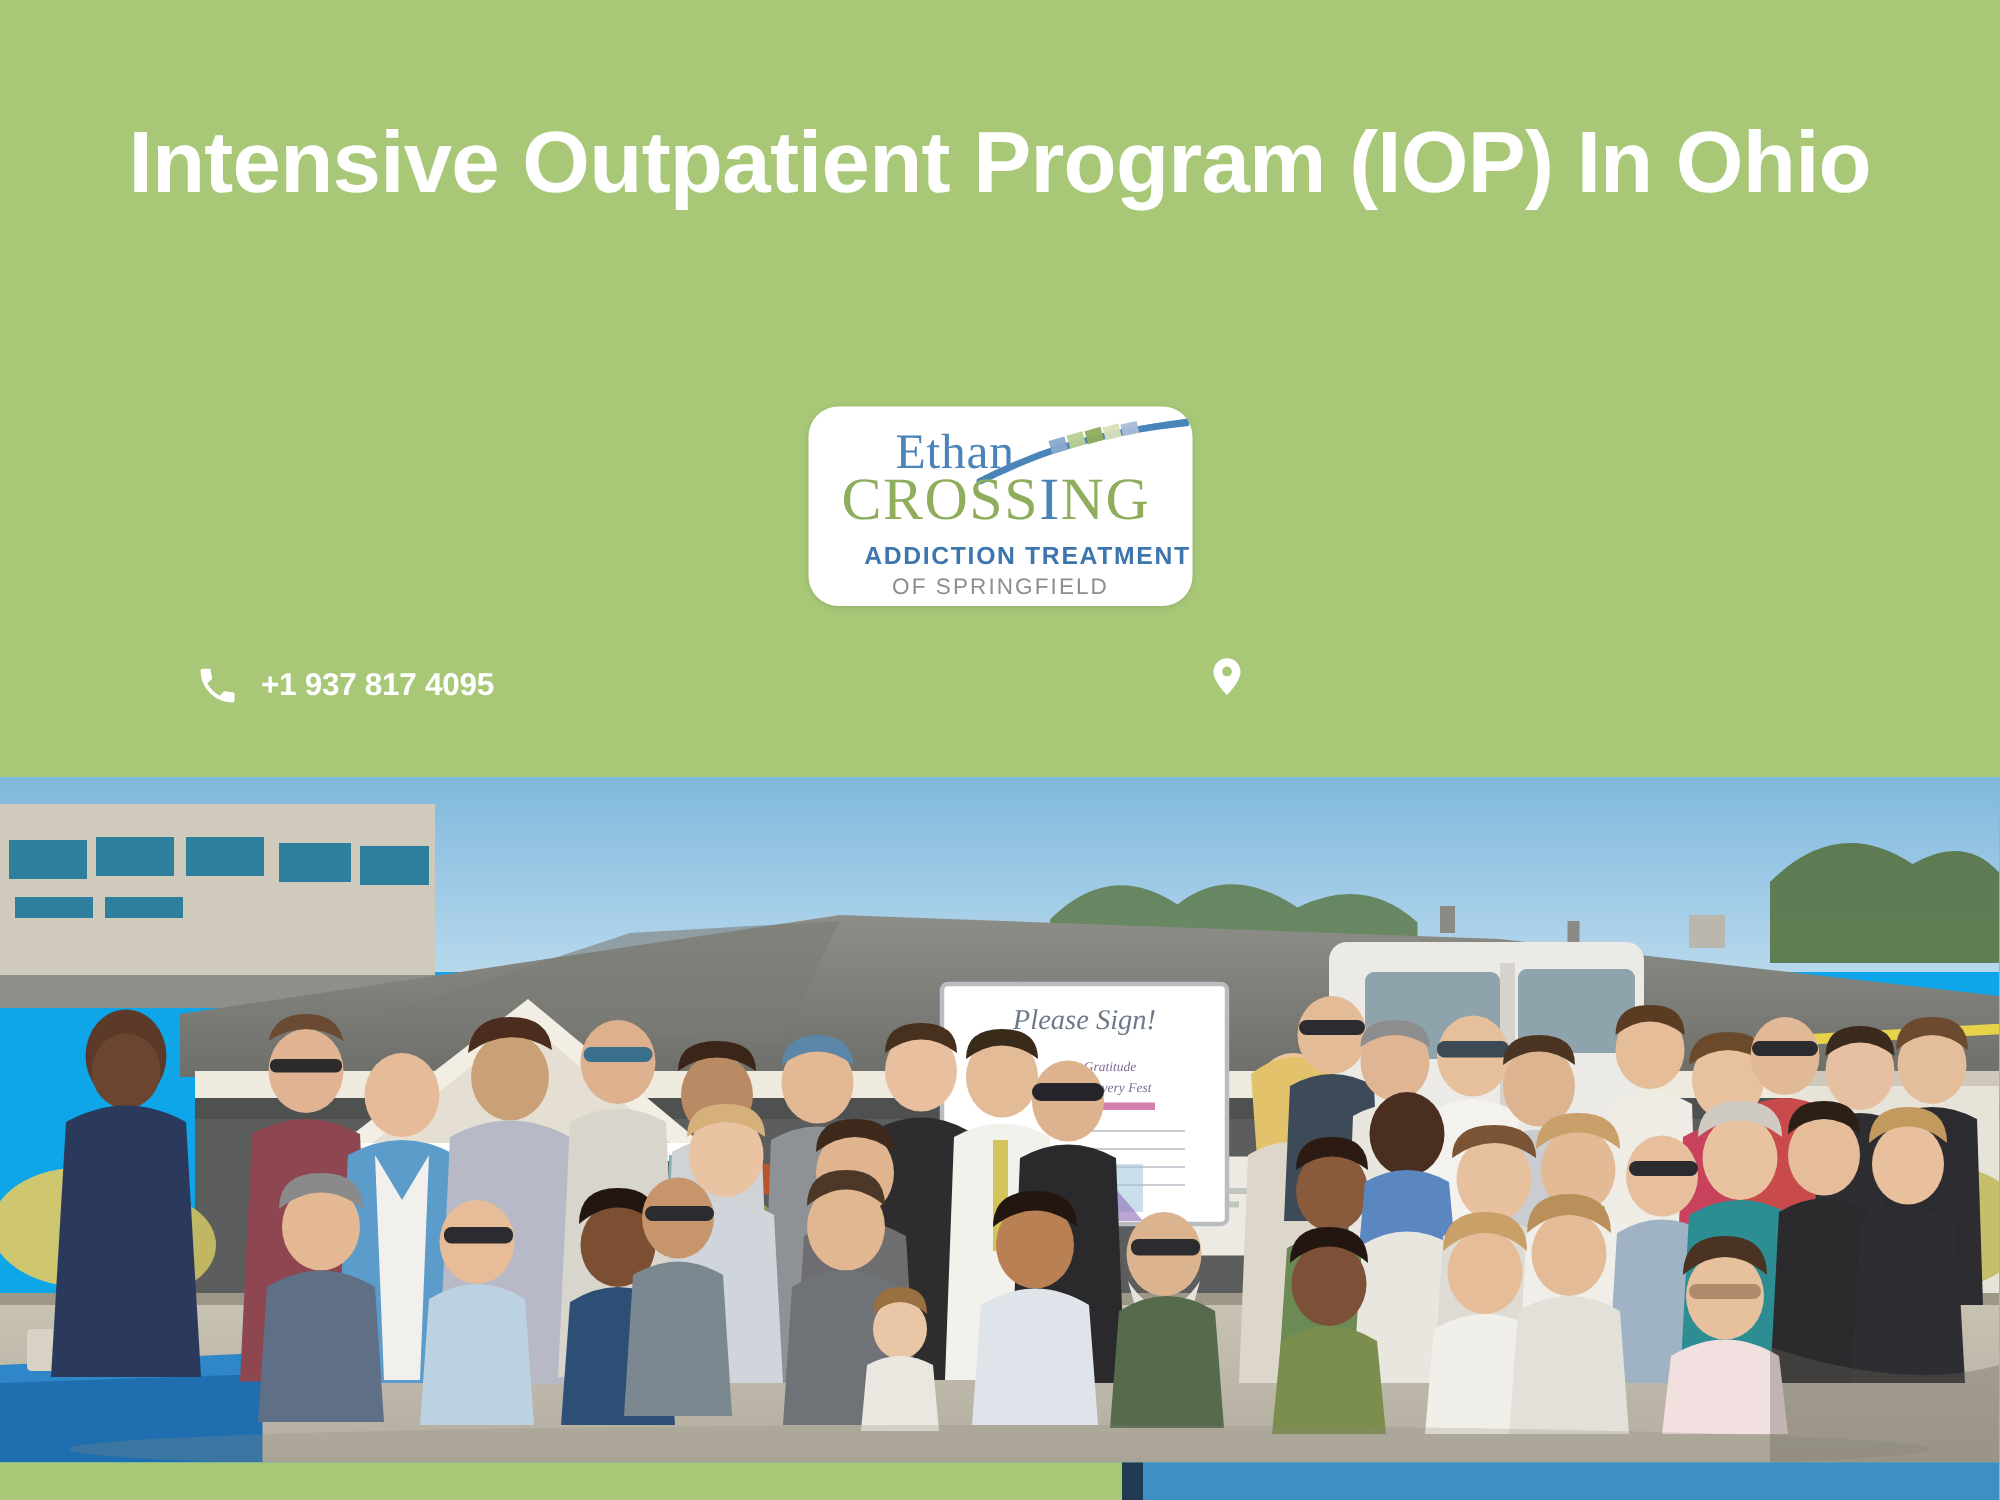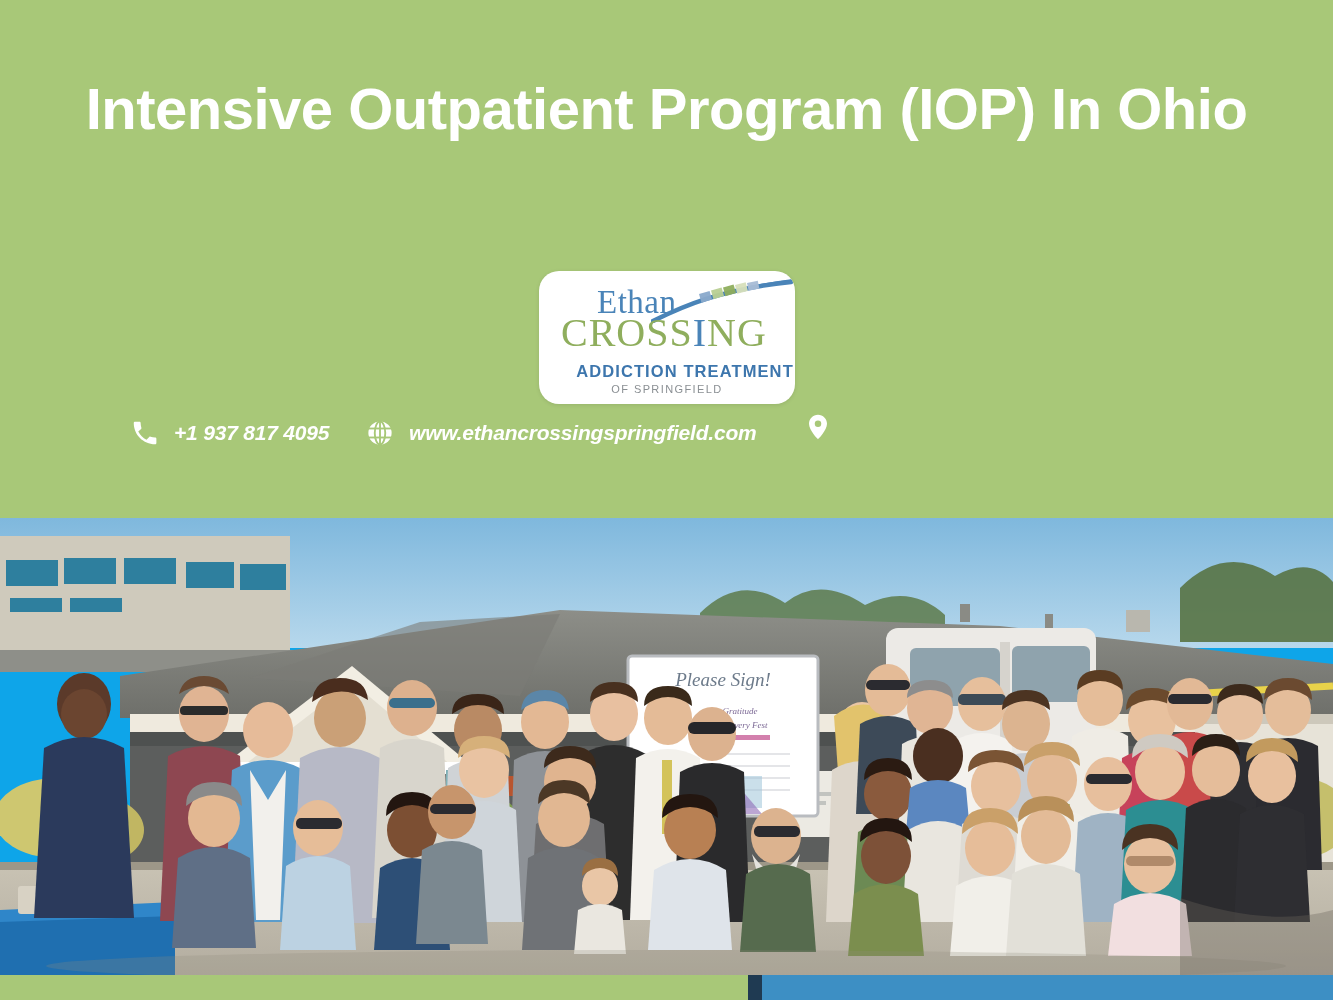--- a/index.html
+++ b/index.html
@@ -68,29 +68,29 @@
     text-align:center;
     font-size:16.5px;
     font-weight:bold;
     color:#3d76ad;
     letter-spacing:1.1px;
     padding-left:36px;
   }
   .logo-spring {
     position:absolute; left:0; top:112px; width:256px;
     text-align:center;
-    font-size:11px;
+    font-size:15px;
     color:#8a8f93;
     letter-spacing:1.4px;
   }
 
   
   .contact-row {
-    position:absolute; left:0; top:404px;
-    width:1333px; height:70px;font-style:italic;
+    position:absolute; left:0; top:428px;
+    width:1333px; height:70px;
   }
   .contact-item {
     position:absolute;
     display:flex;
     align-items:center;
     color:#ffffff;
   }
   .contact-item .ico {
     flex:0 0 auto;
     display:flex; align-items:center; justify-content:center;
@@ -163,34 +163,20 @@
 
       <div class="contact-item" id="contact-phone">
         <span class="ico">
           <svg width="30" height="30" viewBox="0 0 24 24" fill="#ffffff">
             <path d="M6.6 10.8c1.5 2.9 3.7 5.1 6.6 6.6l2.2-2.2c.3-.3.7-.4 1-.2 1.2.4 2.4.6 3.7.6.6 0 1 .4 1 1V20c0 .6-.4 1-1 1C10.6 21 3 13.4 3 4c0-.6.4-1 1-1h3.5c.6 0 1 .4 1 1 0 1.3.2 2.5.6 3.7.1.3 0 .7-.2 1l-2.3 2.1z"></path>
           </svg>
         </span>
         <span class="txt">+1 937 817 4095</span>
       </div>
 
-      <div class="contact-item" id="contact-website">
-        <span class="ico">
-          <svg width="30" height="30" viewBox="0 0 24 24">
-            <circle cx="12" cy="12" r="9.3" fill="#ffffff"></circle>
-            <g stroke="#a8c878" stroke-width="1.5" fill="none">
-              <ellipse cx="12" cy="12" rx="4.2" ry="9.3"></ellipse>
-              <line x1="2.7" y1="8.4" x2="21.3" y2="8.4"></line>
-              <line x1="2.7" y1="15.6" x2="21.3" y2="15.6"></line>
-              <line x1="12" y1="2.7" x2="12" y2="21.3"></line>
-            </g>
-          </svg>
-        </span>
-        <span class="txt">www.ethancrossingspringfield.com</span>
-      </div>
 
       <div class="contact-item" id="contact-address">
         <span class="ico">
           <svg width="30" height="30" viewBox="0 0 24 24">
             <path d="M12 2.2c-4 0-7.2 3.2-7.2 7.2 0 5.4 7.2 12.4 7.2 12.4s7.2-7 7.2-12.4c0-4-3.2-7.2-7.2-7.2z" fill="#ffffff"></path>
             <circle cx="12" cy="9.3" r="2.6" fill="#a8c878"></circle>
           </svg>
         </span>
       </div>
 

